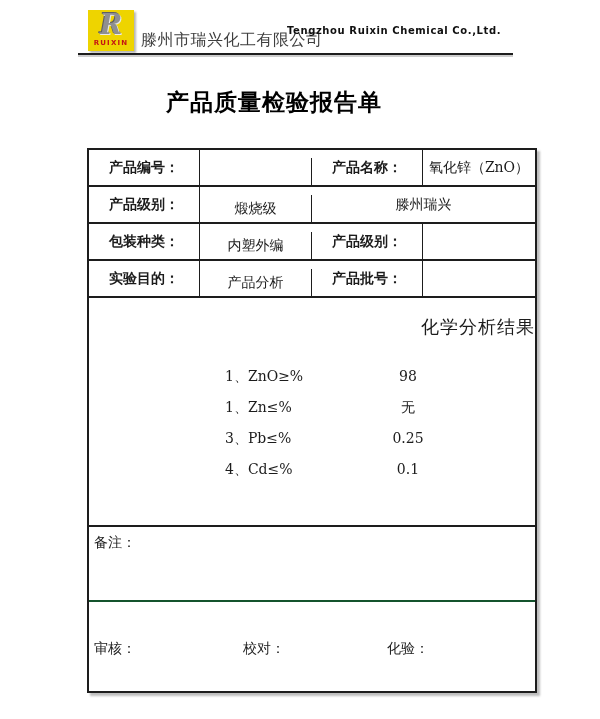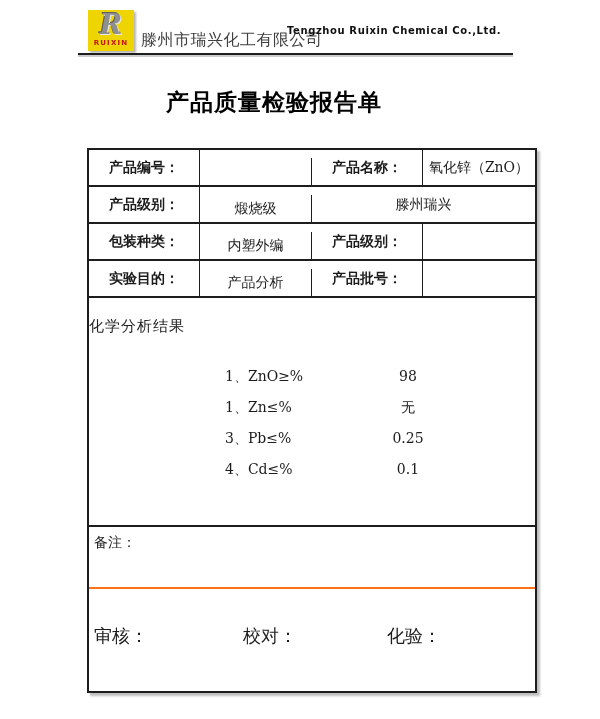--- a/index.html
+++ b/index.html
@@ -74,46 +74,46 @@
   .cell.value { font-family:"DejaVu Serif","Liberation Serif",serif; }
   .cell.c1 { width:111px; border-right:1px solid #1d1d1d; }
   .cell.c2 { width:112px; border-right:1px solid #1d1d1d;margin-top:8px; }
   .cell.c3 { width:111px; border-right:1px solid #1d1d1d; }
   .cell.c4 { flex:1; }
 
   .analysis-section {
     height:229px; border-bottom:2px solid #1d1d1d;
   }
   .analysis-heading {
-    padding-top:20px; text-align:left;
+    padding-top:20px; text-align:right;
     font-family:"DejaVu Serif","Liberation Serif",serif;
-    font-size:15px; line-height:17px; letter-spacing:1px;
+    font-size:18px; line-height:17px; letter-spacing:1px;
   }
   .analysis-items { margin-top:26px; }
   .analysis-item {
     display:flex; height:31px; line-height:31px;
     padding-left:136px;
     font-family:"DejaVu Serif","Liberation Serif",serif;
     font-size:14px;
   }
   .item-name { width:112px; white-space:nowrap; }
   .item-value { width:92px; margin-left:25px; text-align:center; white-space:nowrap; }
 
   .remark-section {
-    height:62px; border-bottom:2px solid #f97316;
+    height:75px; border-bottom:2px solid #14532d;
     padding:7px 0 0 5px;
     font-family:"DejaVu Serif","Liberation Serif",serif;
     font-size:14px; line-height:17px;
   }
   .sign-section {
     flex:1;
     display:flex;
     padding:38px 12px 0 5px;
     font-family:"DejaVu Serif","Liberation Serif",serif;
-    font-size:18px; line-height:17px;
+    font-size:14px; line-height:17px;
   }
   .sign-slot-1 { width:149px; }
   .sign-slot-2 { width:132px; }
   .sign-slot-3 { flex:1;margin-left:12px; }
 </style>
 </head>
 <body>
 
 <div class="logo">
   <span class="logo-r">R</span>

